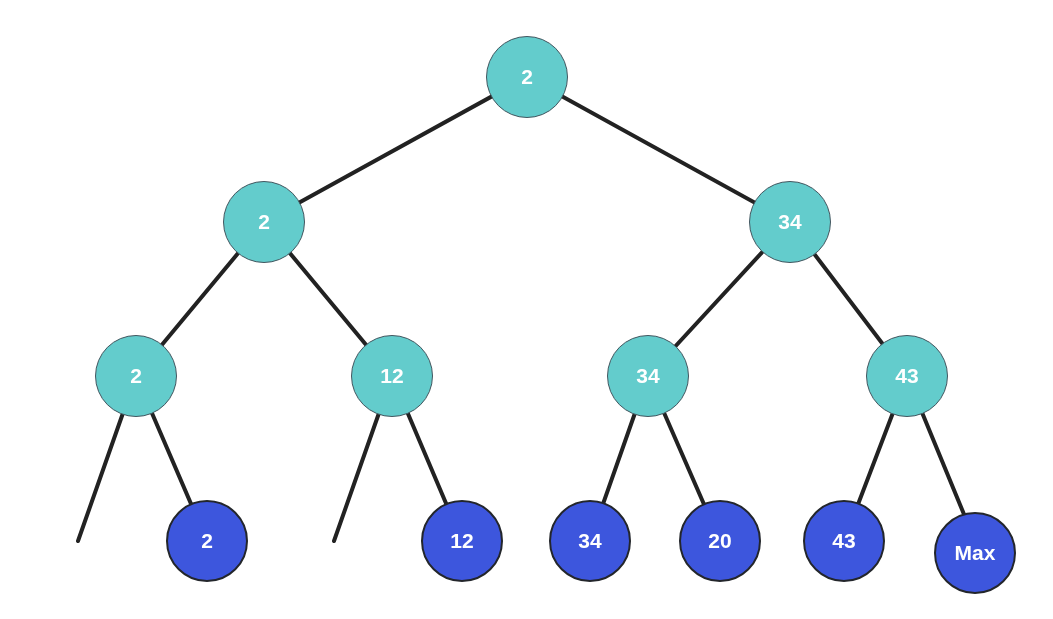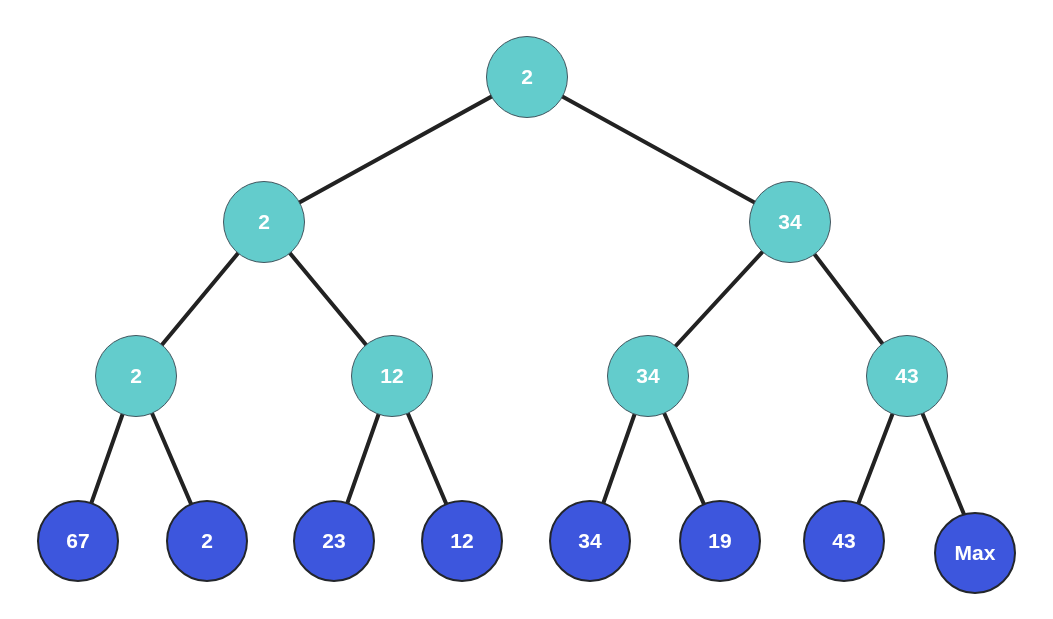--- a/index.html
+++ b/index.html
@@ -85,37 +85,31 @@
   <div class="node internal" style="left:351px; top:335px;">
     <span>12</span>
   </div>
   <div class="node internal" style="left:607px; top:335px;">
     <span>34</span>
   </div>
   <div class="node internal" style="left:866px; top:335px;">
     <span>43</span>
   </div>
 
-  <div class="node leaf" style="left:37px; top:500px;">
-    <span>67</span>
-  </div>
   <div class="node leaf" style="left:166px; top:500px;">
     <span>2</span>
-  </div>
-  <div class="node leaf" style="left:293px; top:500px;">
-    <span>23</span>
   </div>
   <div class="node leaf" style="left:421px; top:500px;">
     <span>12</span>
   </div>
   <div class="node leaf" style="left:549px; top:500px;">
     <span>34</span>
   </div>
   <div class="node leaf" style="left:679px; top:500px;">
-    <span>19</span>
+    <span>20</span>
   </div>
   <div class="node leaf" style="left:803px; top:500px;">
     <span>43</span>
   </div>
   <div class="node leaf" style="left:934px; top:512px;">
     <span>Max</span>
   </div>
 
 </div>
 

